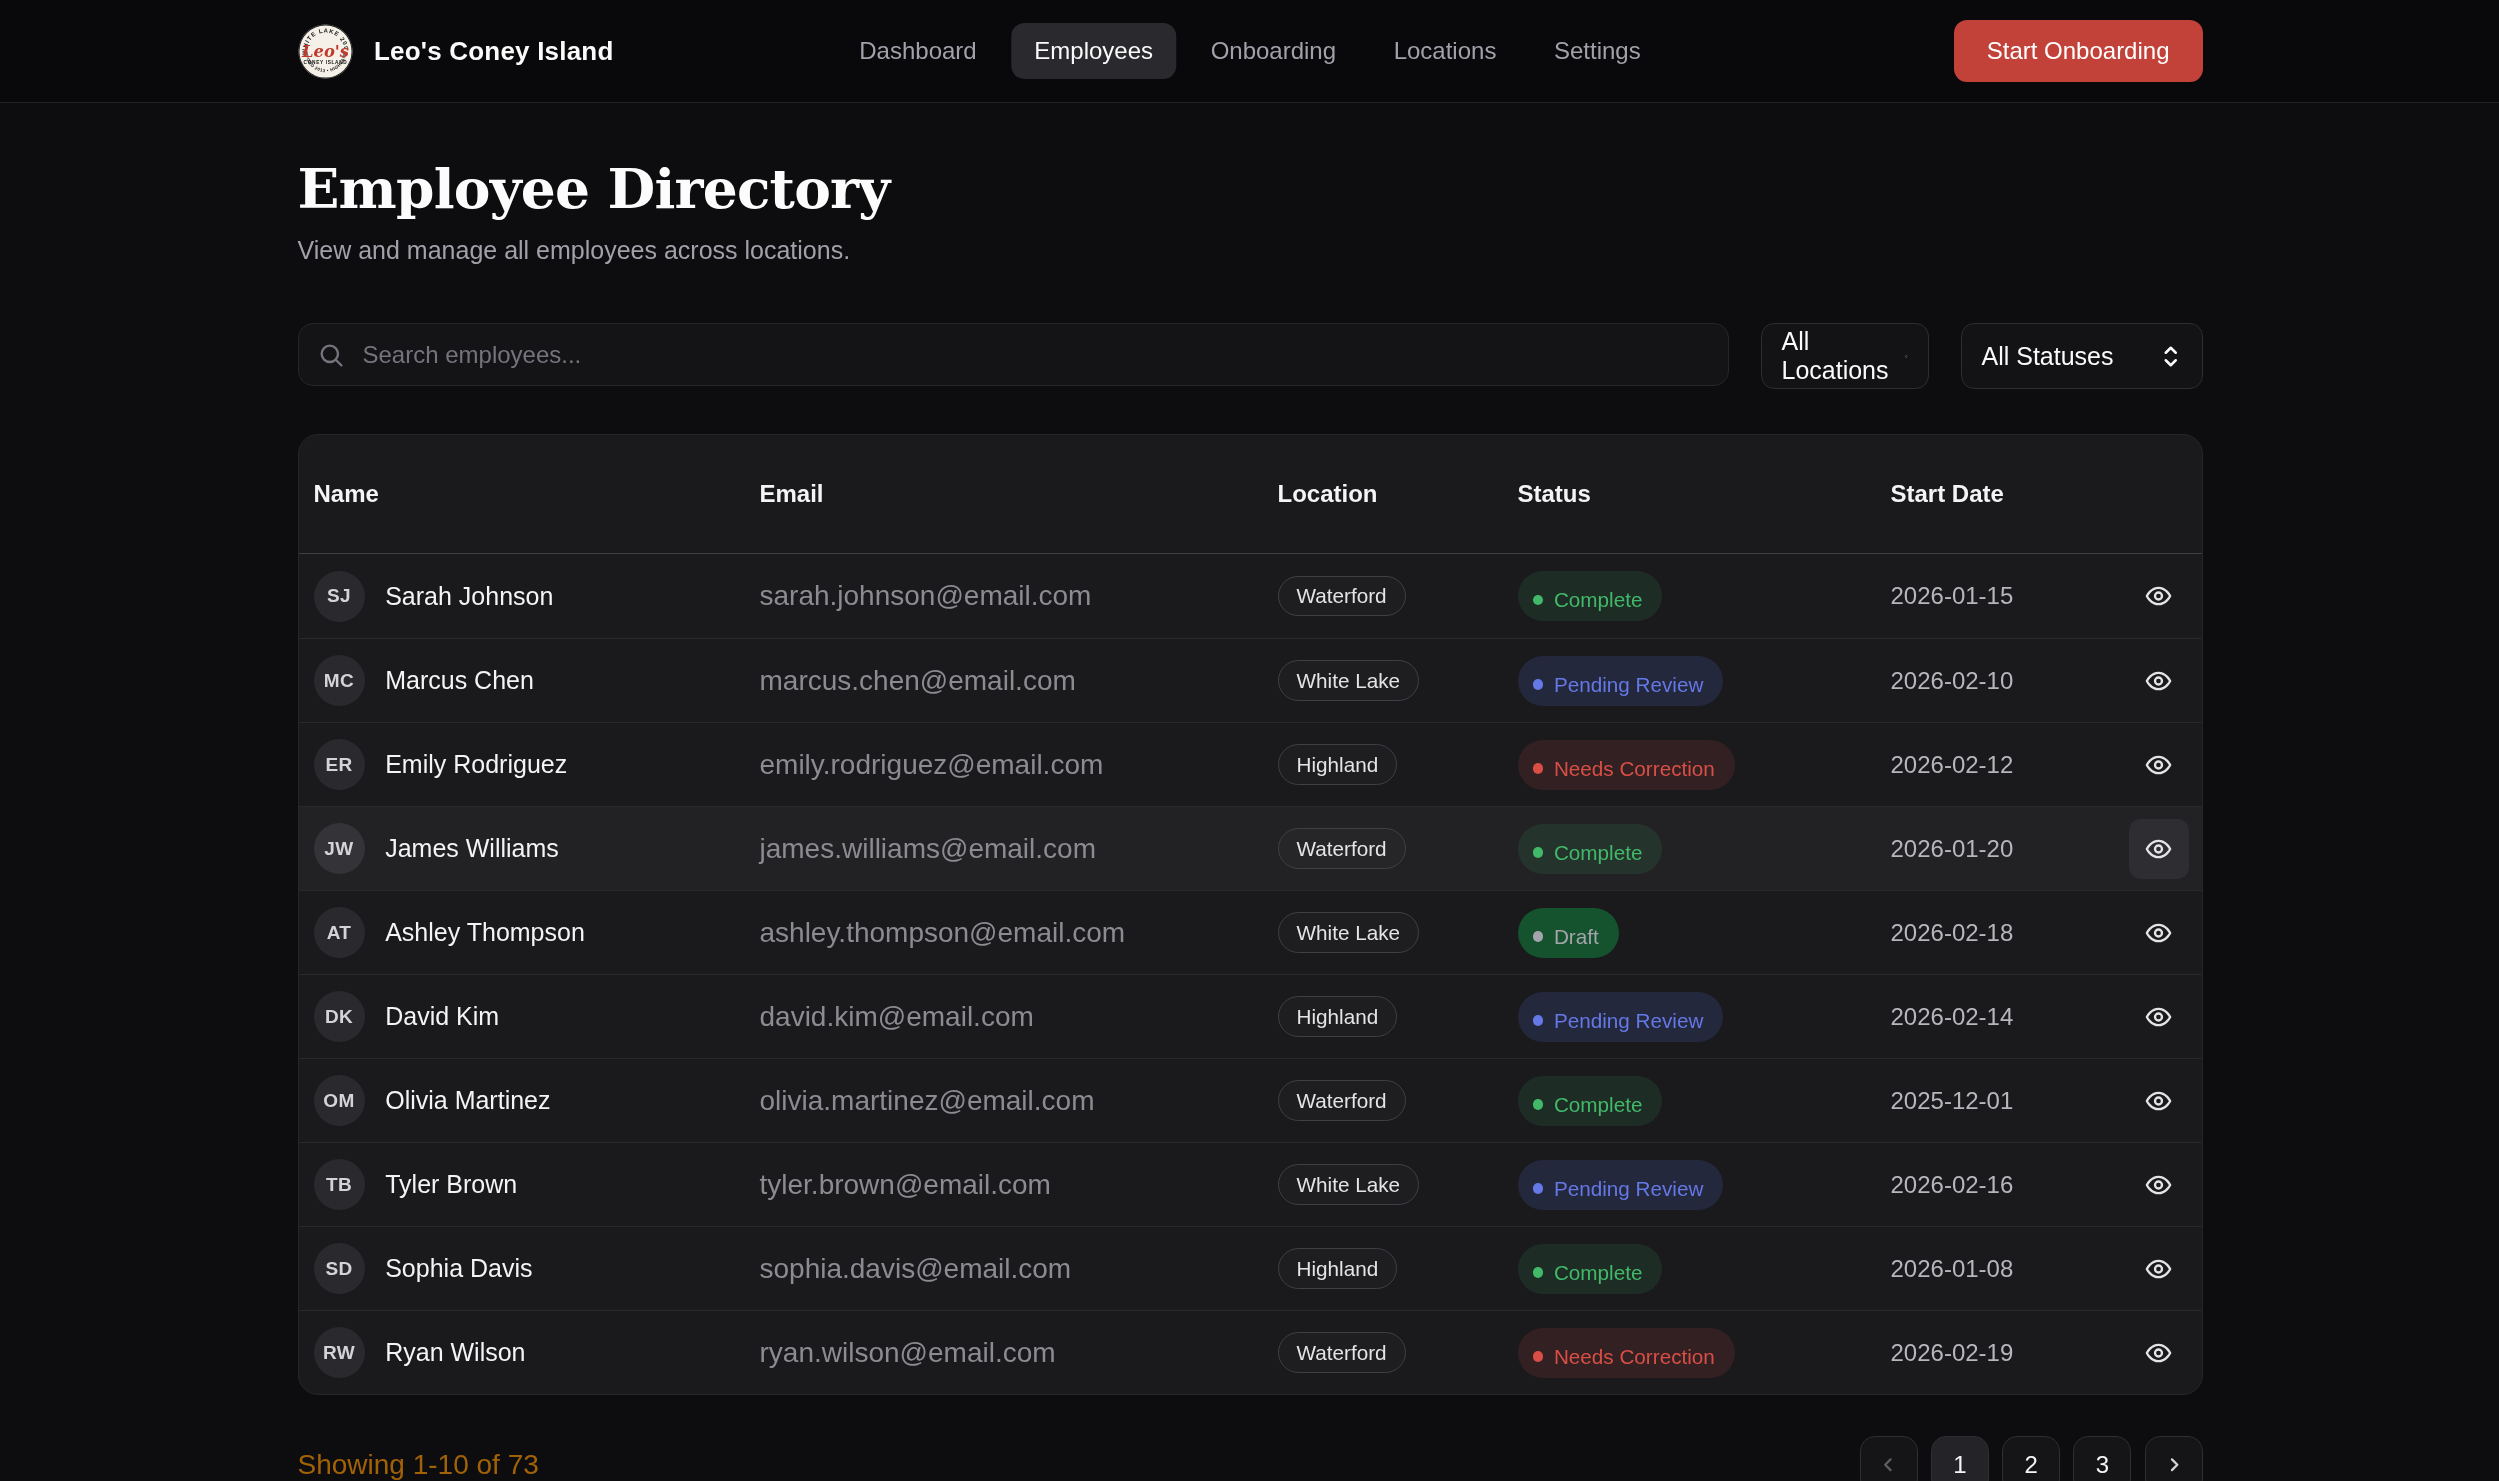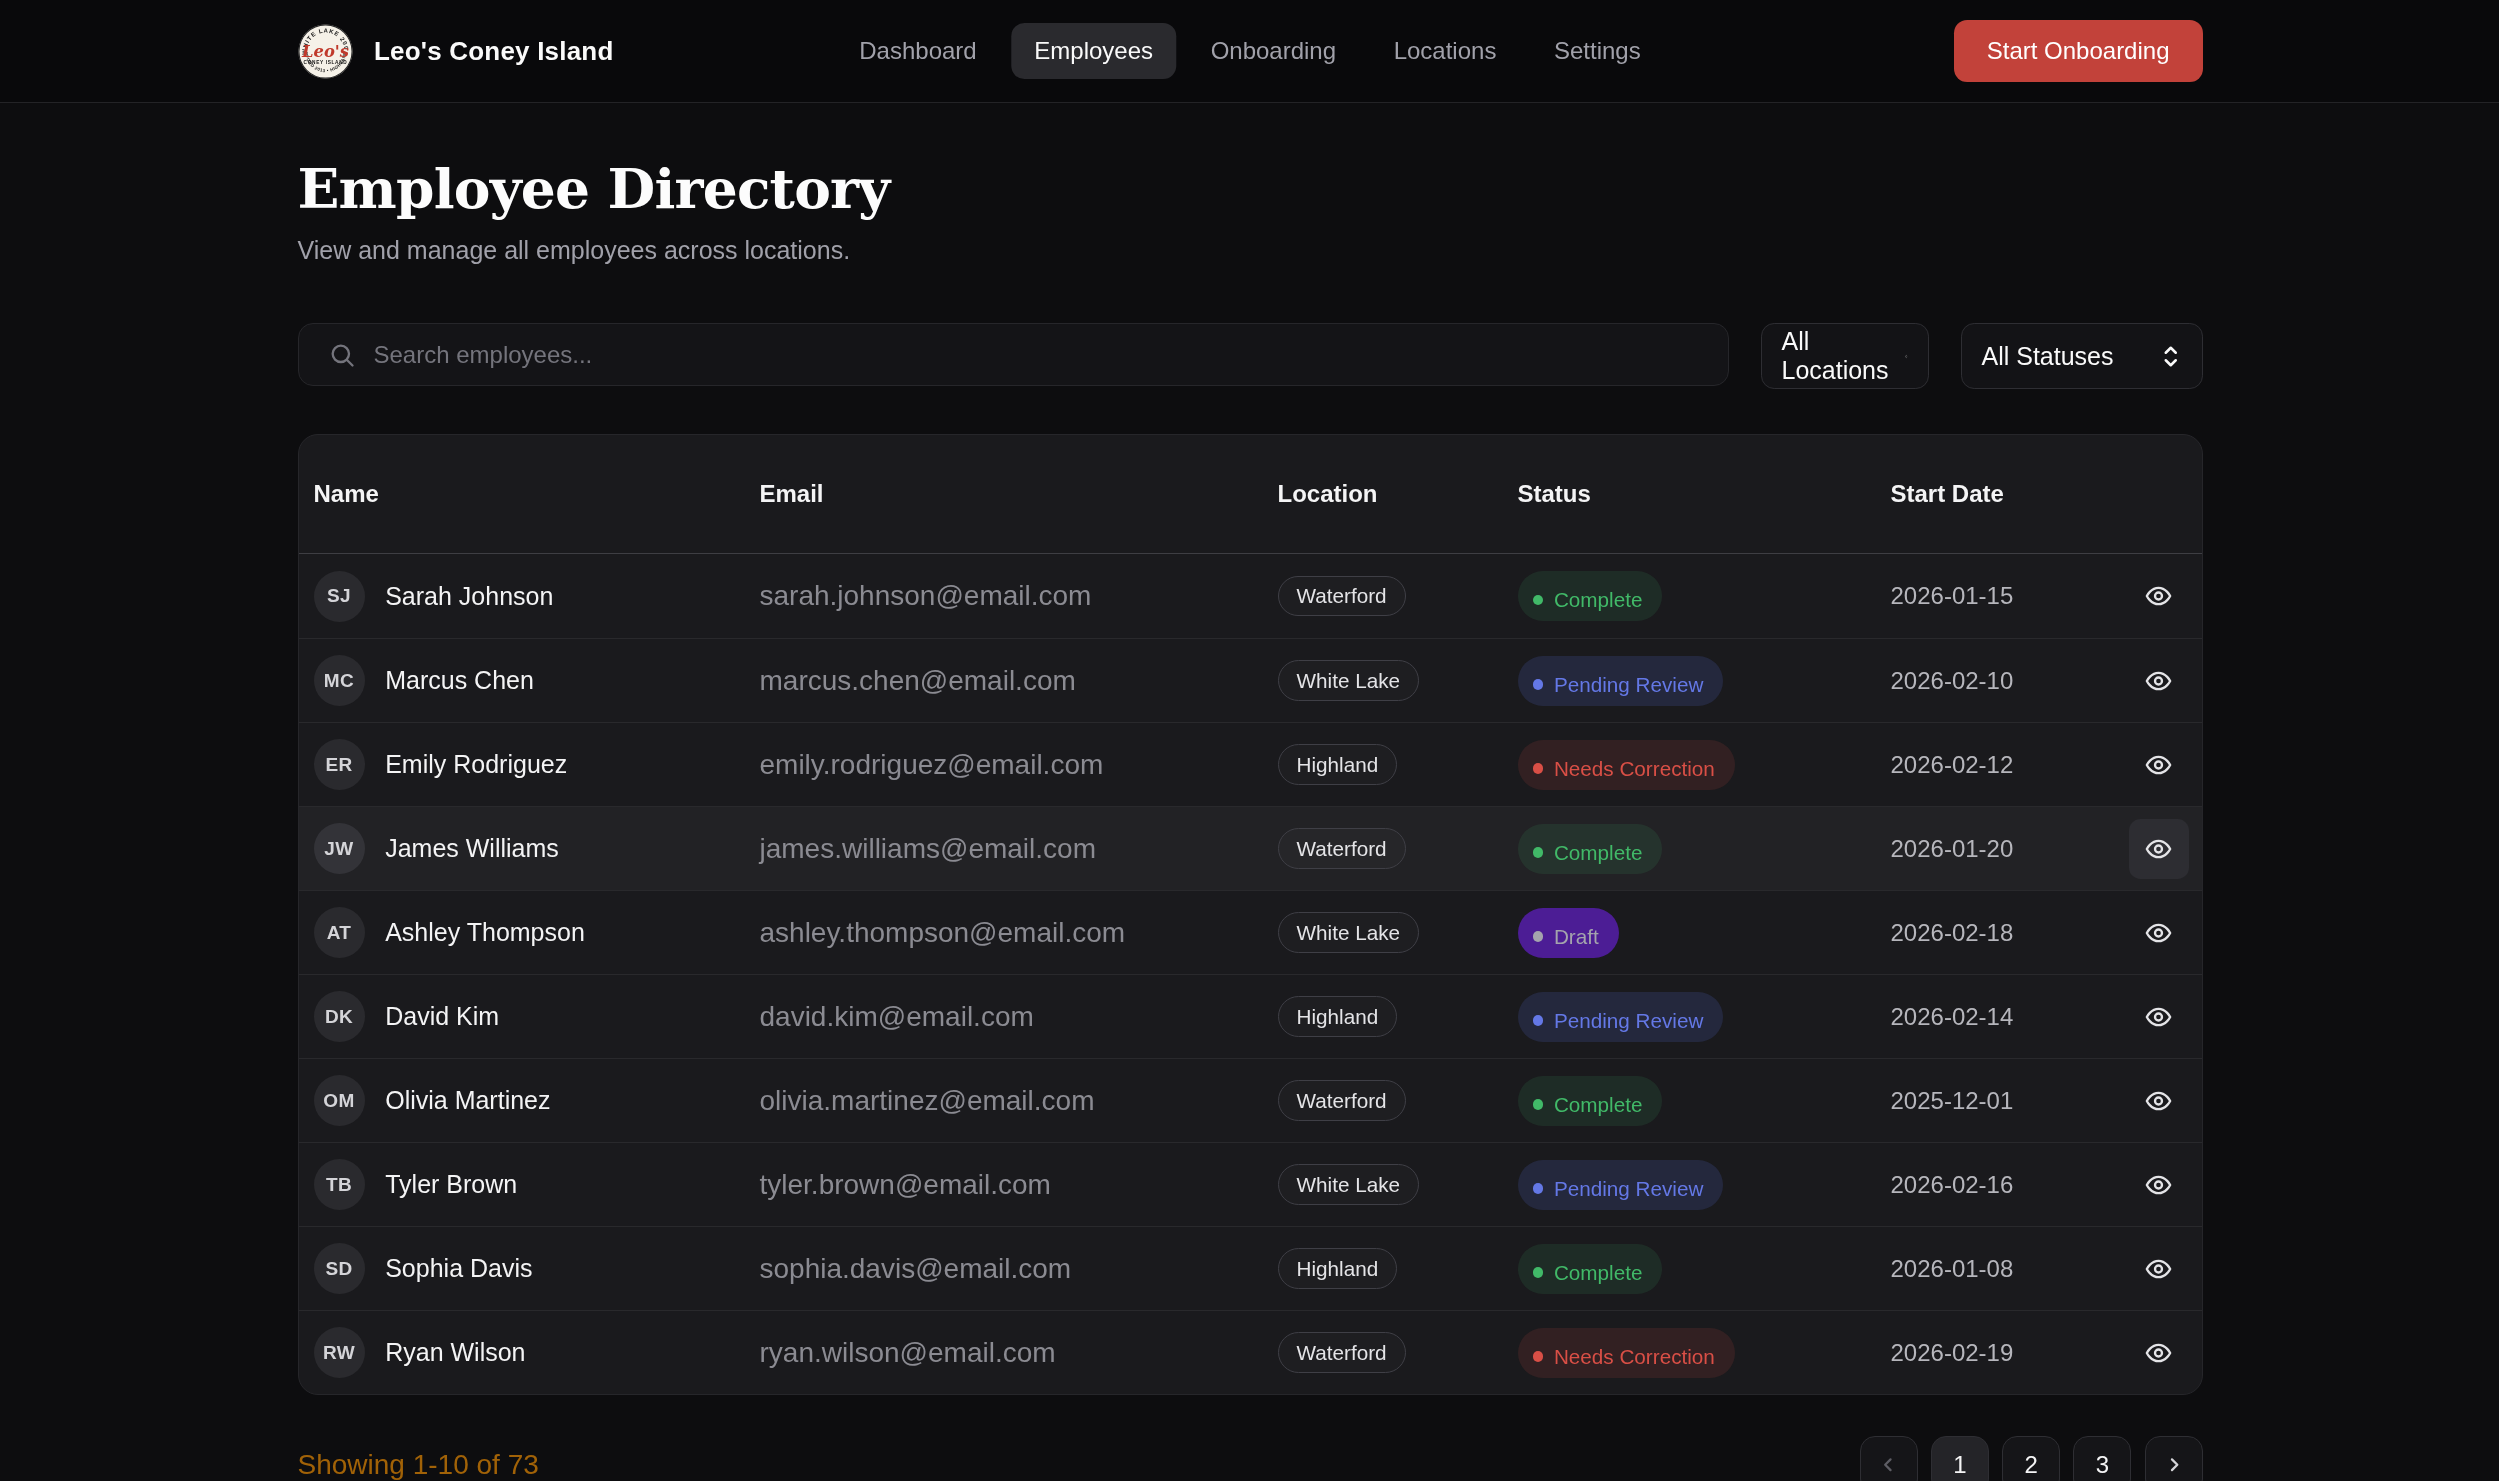--- a/index.html
+++ b/index.html
@@ -32,21 +32,21 @@
   }
   
   .main { width:1905px; margin:0 auto; padding-top:53px; }
   .page-title { font-family:"DejaVu Serif", serif; font-weight:700; font-size:55px; letter-spacing:-0.8px; color:#fcfcfc; }
   .page-subtitle { margin-top:15px; font-size:25px; color:#a1a1aa; }
   
   .filter-bar { display:flex; align-items:stretch; gap:32px; margin-top:58px; }
   .search-box {
     flex:1; display:flex; align-items:center; gap:18px;
     background:#141417; border:1.7px solid #26262a; border-radius:15px;
-    height:63px; padding:0 29px;
+    height:63px; padding:0 18px;
   }
   .search-box svg { flex:0 0 auto; }
   .search-input {
     flex:1; background:transparent; border:none; outline:none;
     font-family:"Liberation Sans", sans-serif; font-size:24px; color:#e4e4e7;
   }
   .search-input::placeholder { color:#74747c; }
   .select {
     display:flex; align-items:center; justify-content:space-between; gap:16.5px;
     background:#131316; border:1.7px solid #2e2e33; border-radius:13.2px;
@@ -85,21 +85,21 @@
     background:rgba(255,255,255,0.02);
   }
   .badge {
     display:inline-flex; align-items:center; gap:10.7px;
     font-size:20.7px; font-weight:500; border-radius:826px; padding:17px 20px 9px 15px;
   }
   .badge .dot { width:10.7px; height:10.7px; border-radius:50%; background:currentColor; }
   .badge.complete   { color:#41b968; background:rgba(64,185,104,0.12); }
   .badge.pending    { color:#6478e6; background:rgba(84,105,212,0.18); }
   .badge.correction { color:#d94f46; background:rgba(217,79,70,0.13); }
-  .badge.draft      { color:#a4a4ad; background:#4c1d95; }
+  .badge.draft      { color:#a4a4ad; background:#14532d; }
   .emp-date { font-size:24px; color:#b6b6bc; }
   .eye-cell { display:flex; justify-content:center; }
   .eye-btn {
     width:60px; height:60px; border:none; background:transparent; border-radius:11.6px;
     display:flex; align-items:center; justify-content:center; cursor:pointer; color:#e4e4e7;
   }
   .row.hovered .eye-btn { background:#2d2d32; }
   
   .footer-bar { display:flex; align-items:center; justify-content:space-between; margin-top:41px; }
   .showing { font-size:28px; color:#a16207; }

